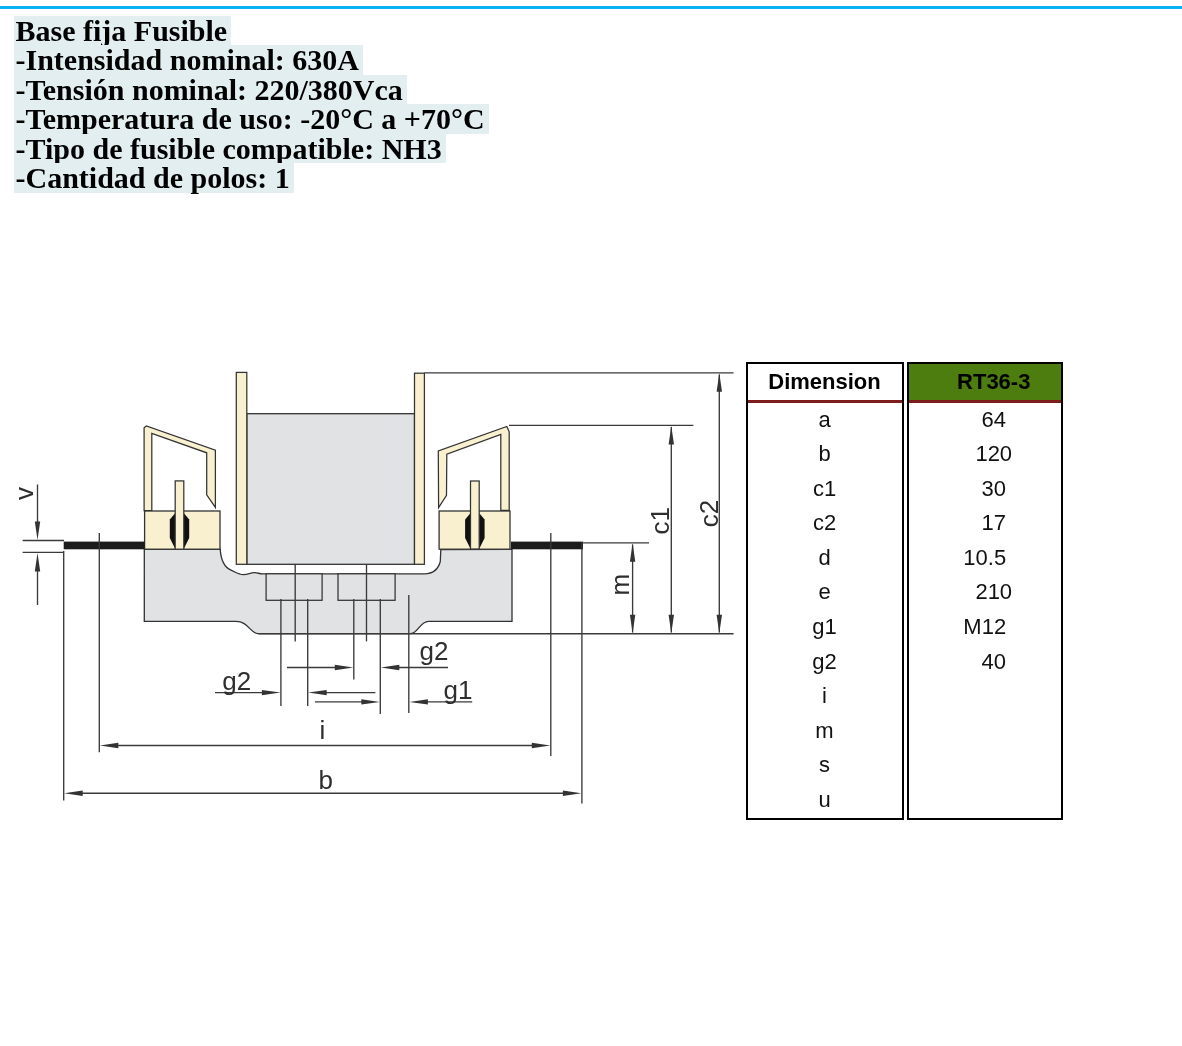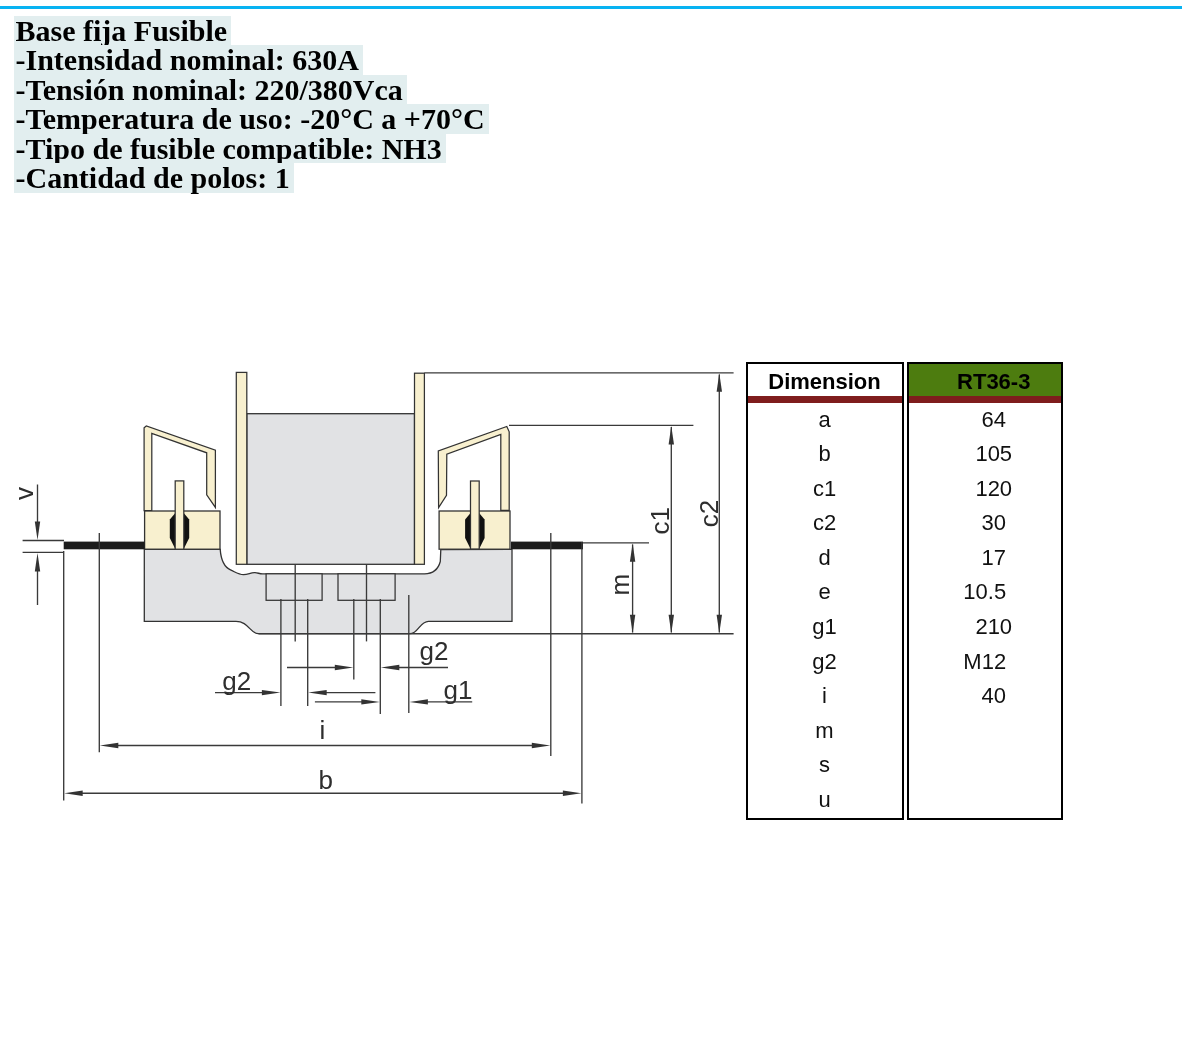--- a/index.html
+++ b/index.html
@@ -2,21 +2,21 @@
 <html><head><meta charset="utf-8">
 <style>
 *{margin:0;padding:0;box-sizing:border-box}
 html,body{width:1182px;height:1046px;background:#fff;overflow:hidden;position:relative}
 .topline{position:absolute;left:0;top:5.5px;width:1182px;height:3.2px;background:#08b3f2}
 .hl{position:absolute;left:14px;height:29.55px;line-height:29.55px;background:#e2eeef;
  font-family:"Liberation Serif",serif;font-weight:bold;font-size:30px;color:#000;
  display:table;padding:0 4px 0 1.5px;white-space:nowrap}
 .tbox{position:absolute;border:2.5px solid #000;background:#fff}
 .thead{height:38.5px;line-height:35.5px;text-align:center;font-family:"Liberation Sans",sans-serif;
- font-weight:bold;font-size:22px;border-bottom:7px solid #7f1d1d}
+ font-weight:bold;font-size:22px;border-bottom:3px solid #7f1d1d}
 .tr{height:34.6px;line-height:34.6px;text-align:center;font-family:"Liberation Sans",sans-serif;
  font-size:22px;color:#111}
 </style></head>
 <body>
 <div class="topline"></div>
 <div class="hl" style="top:15.60px">Base fija Fusible</div>
 <div class="hl" style="top:45.15px">-Intensidad nominal: 630A</div>
 <div class="hl" style="top:74.70px">-Tensión nominal: 220/380Vca</div>
 <div class="hl" style="top:104.25px">-Temperatura de uso: -20°C a +70°C</div>
 <div class="hl" style="top:133.80px">-Tipo de fusible compatible: NH3</div>
@@ -109,20 +109,19 @@
     <div class="tr">g1</div>
     <div class="tr">g2</div>
     <div class="tr">i</div>
     <div class="tr">m</div>
     <div class="tr">s</div>
     <div class="tr">u</div>
 </div>
 <div class="tbox" style="left:906.5px;top:362px;width:156.5px;height:458px">
   <div class="thead" style="background:#4d7c0f;padding-left:18px">RT36-3</div>
   <div class="tr" style="padding-left:18px">64</div>
-    <div class="tr" style="padding-left:18px">105</div>
     <div class="tr" style="padding-left:18px">120</div>
     <div class="tr" style="padding-left:18px">30</div>
     <div class="tr" style="padding-left:18px">17</div>
     <div class="tr" style="">10.5</div>
     <div class="tr" style="padding-left:18px">210</div>
     <div class="tr" style="">M12</div>
     <div class="tr" style="padding-left:18px">40</div>
 </div>
 </body></html>

